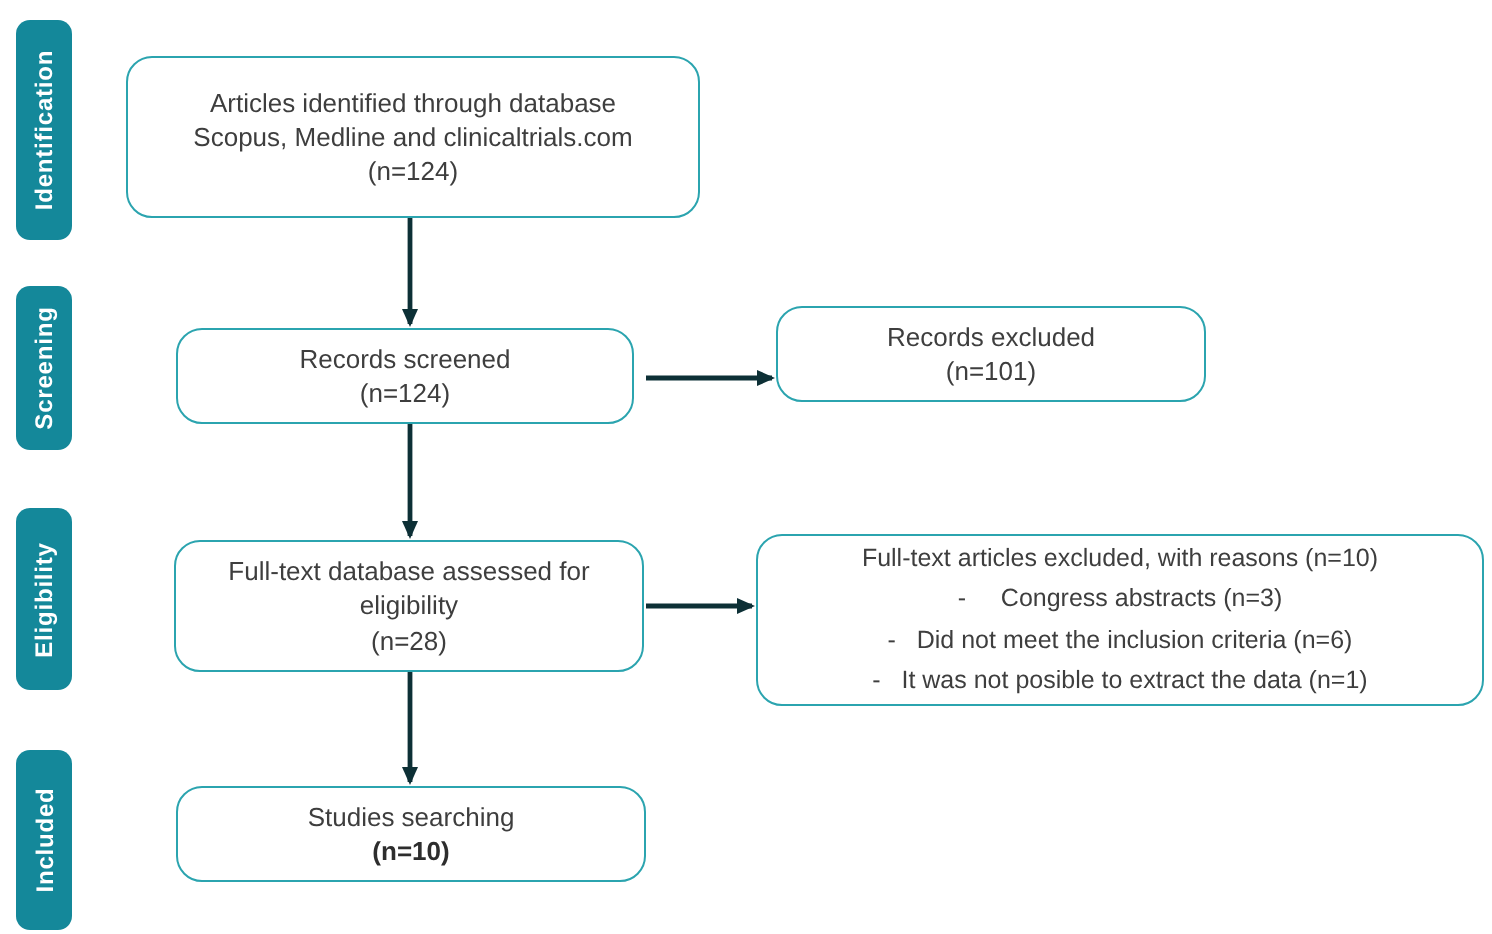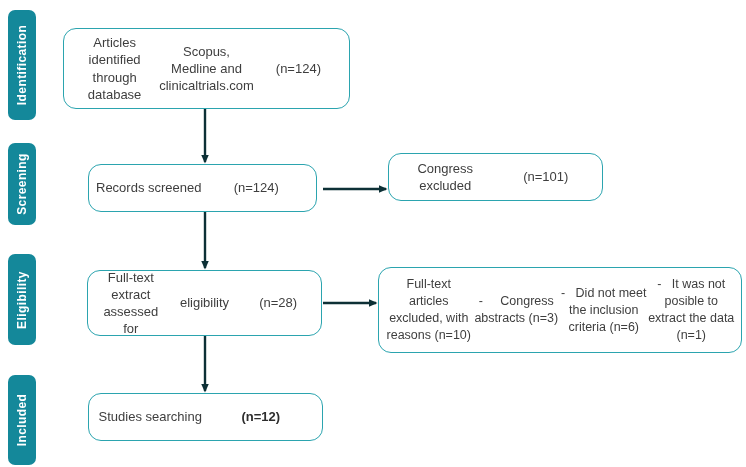--- a/index.html
+++ b/index.html
@@ -10,21 +10,21 @@
   .stage-badge{
     position:absolute;left:8px;width:28px;background:#14889a;border-radius:7px;
     display:flex;align-items:center;justify-content:center;
   }
   .stage-badge .vlabel{
     transform:rotate(-90deg);white-space:nowrap;color:#ffffff;
     font-weight:bold;font-size:12px;letter-spacing:0.4px;
   }
   .flow-box{
     position:absolute;border:1.6px solid #2ba4af;border-radius:13px;background:#ffffff;
-    display:flex;flex-direction:row;justify-content:center;align-items:center;
+    display:flex;flex-direction:column;justify-content:center;align-items:center;
     text-align:center;color:#3e3e3e;font-size:13px;line-height:1.32;
     padding:3px 6px;box-sizing:border-box;
   }
   .flow-box .line{display:block;width:100%;}
   .bold-line{font-weight:bold;color:#2d2d2d;}
   #box-fulltext-excluded{font-size:12.5px;line-height:1.36;}
   .arrow-layer{position:absolute;left:0;top:0;width:746px;height:467px;pointer-events:none;}
 </style>
 </head>
 <body>
@@ -62,35 +62,35 @@
     <span class="line">Scopus, Medline and clinicaltrials.com</span>
     <span class="line">(n=124)</span>
   </div>
 
   <div class="flow-box" style="left:88px;top:164px;width:229px;height:48px;" id="box-screened">
     <span class="line">Records screened</span>
     <span class="line">(n=124)</span>
   </div>
 
   <div class="flow-box" style="left:388px;top:153px;width:215px;height:48px;" id="box-records-excluded">
-    <span class="line">Congress excluded</span>
+    <span class="line">Records excluded</span>
     <span class="line">(n=101)</span>
   </div>
 
   <div class="flow-box" style="left:87px;top:270px;width:235px;height:66px;" id="box-assessed">
-    <span class="line">Full-text extract assessed for</span>
+    <span class="line">Full-text database assessed for</span>
     <span class="line">eligibility</span>
     <span class="line">(n=28)</span>
   </div>
 
   <div class="flow-box" style="left:378px;top:267px;width:364px;height:86px;justify-content:space-between;" id="box-fulltext-excluded">
     <span class="line">Full-text articles excluded, with reasons (n=10)</span>
     <span class="line">-&nbsp;&nbsp;&nbsp;&nbsp;&nbsp;Congress abstracts (n=3)</span>
     <span class="line">-&nbsp;&nbsp;&nbsp;Did not meet the inclusion criteria (n=6)</span>
     <span class="line">-&nbsp;&nbsp;&nbsp;It was not posible to extract the data (n=1)</span>
   </div>
 
   <div class="flow-box" style="left:88px;top:393px;width:235px;height:48px;" id="box-included">
     <span class="line">Studies searching</span>
-    <span class="line bold-line">(n=12)</span>
+    <span class="line bold-line">(n=10)</span>
   </div>
 
 </div>
 
 </body></html>

